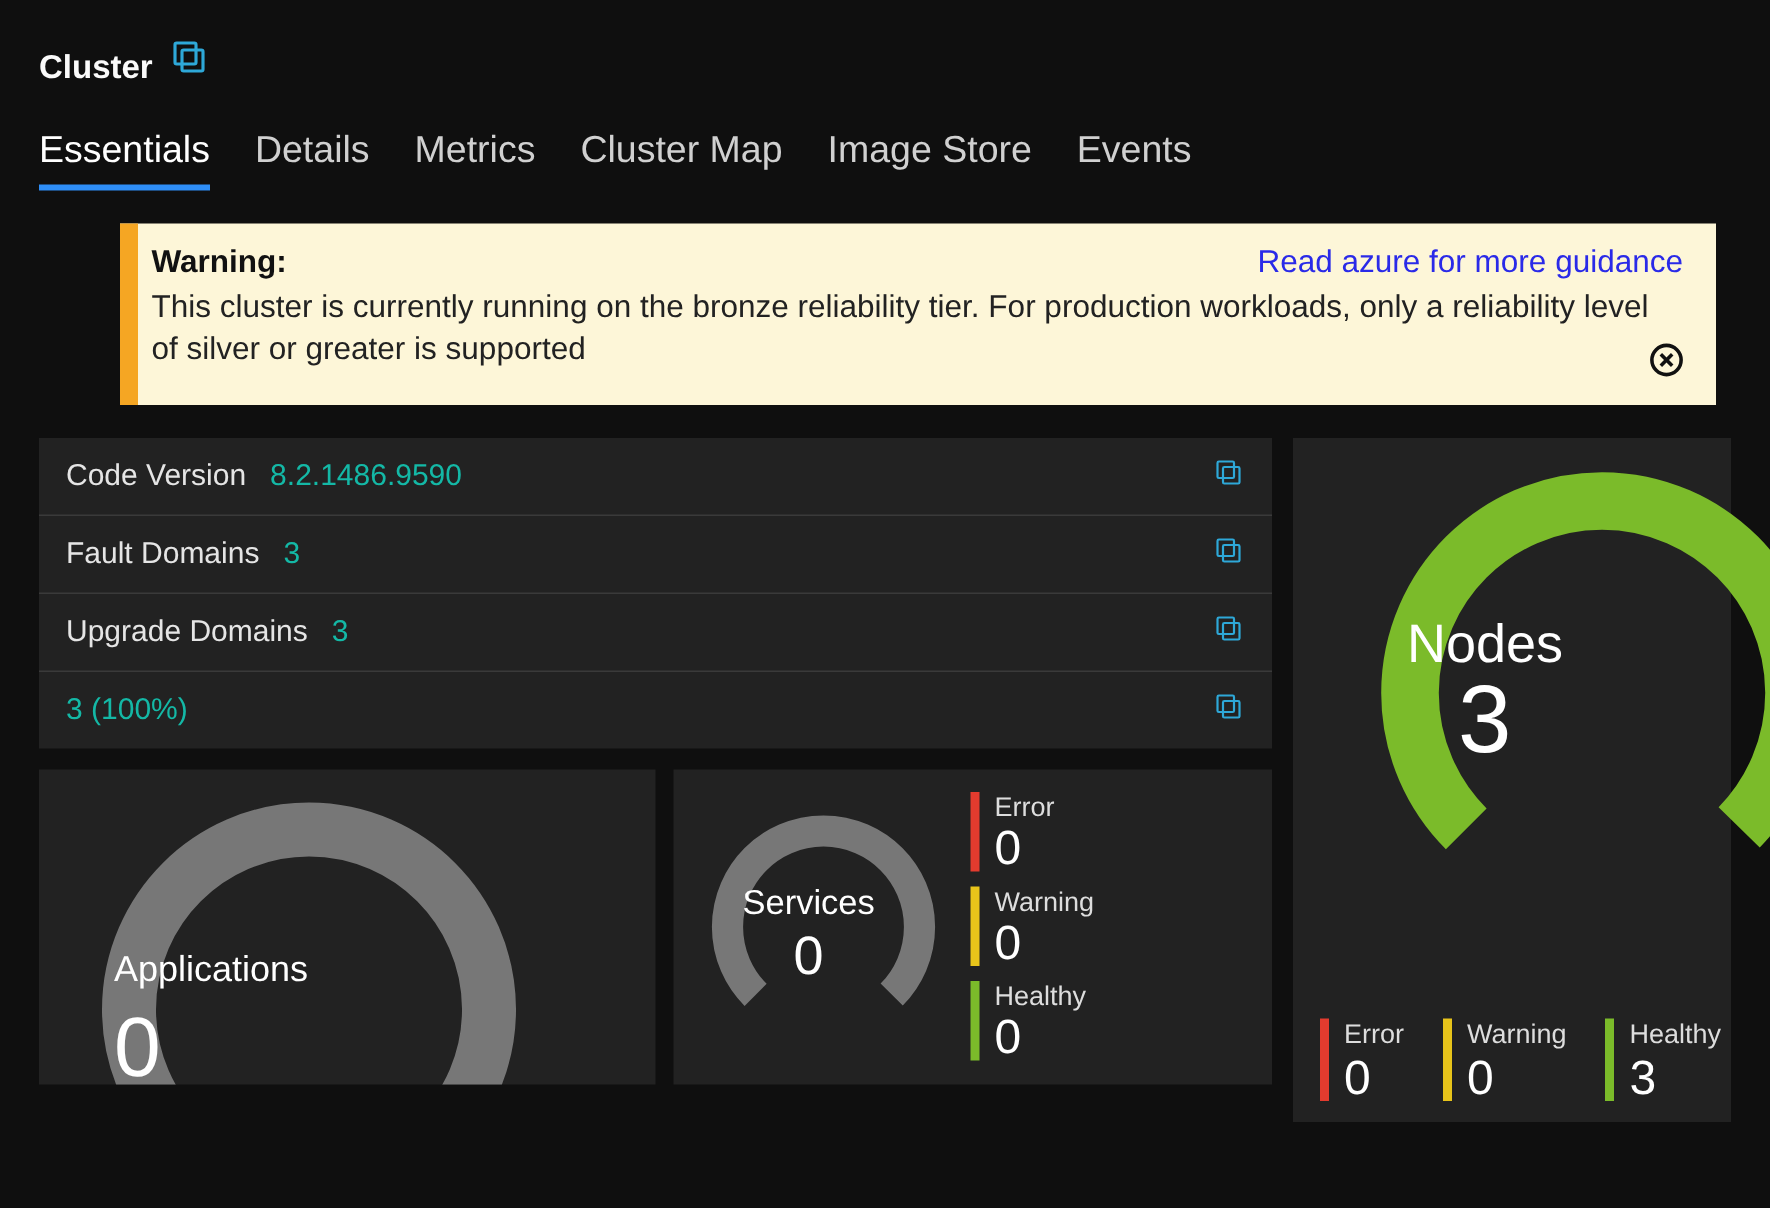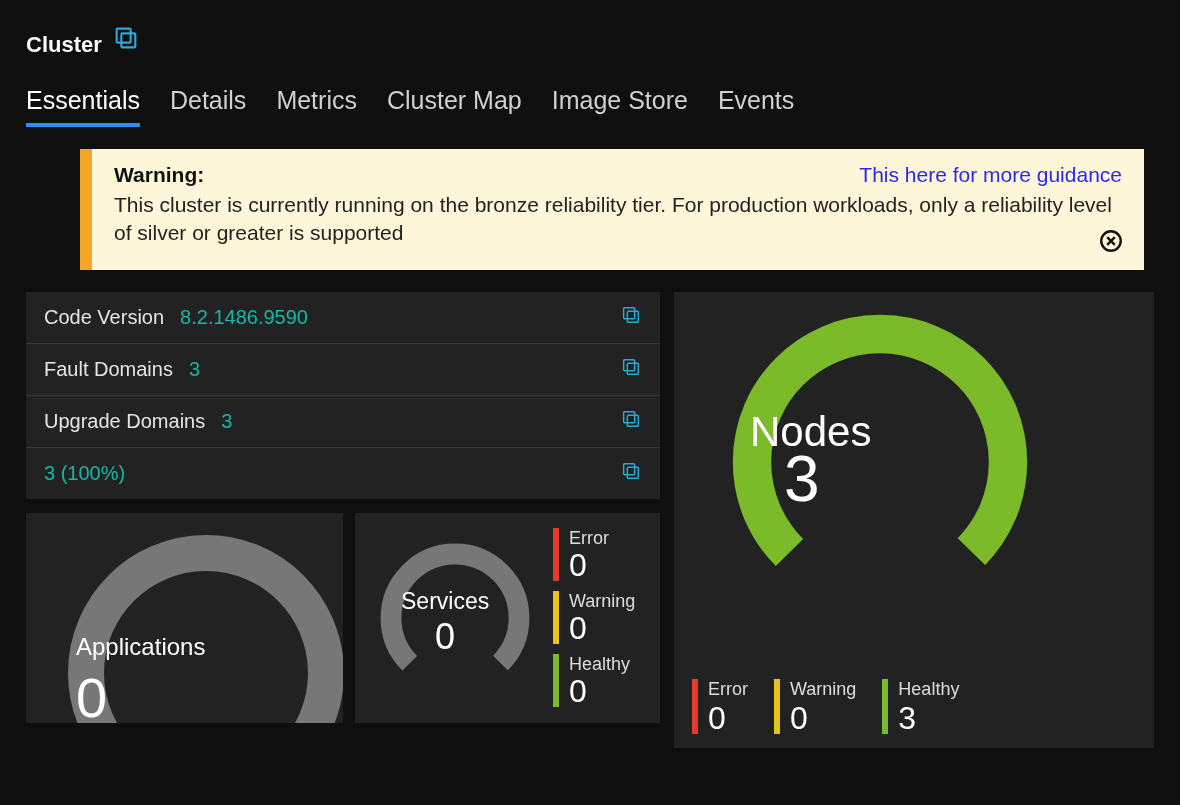--- a/index.html
+++ b/index.html
@@ -45,21 +45,21 @@
     color: #ffffff;
     font-weight: 500;
     border-bottom: 4px solid #2e8ef7;
   }
   .warning-banner {
     background: #fdf6d8;
     color: #222;
     margin-left: 54px;
     margin-right: 10px;
     border-left: 12px solid #f5a623;
-    padding: 14px 22px 22px 22px;
+    padding: 14px 22px 22px 9px;
     position: relative;
     margin-bottom: 22px;
   }
   .warning-top {
     display: flex;
     justify-content: space-between;
     align-items: flex-start;
     margin-bottom: 4px;
   }
   .warning-label {
@@ -80,21 +80,21 @@
   .warning-close {
     position: absolute;
     right: 20px;
     bottom: 12px;
     cursor: pointer;
   }
   .content {
     display: flex;
     gap: 14px;
   }
-  .left-col { width: 634px; display: flex; flex-direction: column; gap: 14px; }
+  .left-col { width: 822px; display: flex; flex-direction: column; gap: 14px; }
   .right-col { flex: 1; }
   .panel {
     background: #222222;
     padding: 0;
   }
   .info-row {
     display: flex;
     align-items: center;
     padding: 14px 18px;
     border-bottom: 1px solid #3a3a3a;
@@ -189,21 +189,21 @@
   }
   .nodes-ring {
     position: absolute;
     left: 46px;
     top: 10px;
   }
   .nodes-title {
     position: absolute;
     left: 76px;
     top: 116px;
-    font-size: 42px;
+    font-size: 36px;
     color: #fff;
   }
   .nodes-count {
     position: absolute;
     left: 110px;
     top: 150px;
     font-size: 64px;
     color: #fff;
     font-weight: 300;
   }
@@ -234,21 +234,21 @@
   <div class="tab">Details</div>
   <div class="tab">Metrics</div>
   <div class="tab">Cluster Map</div>
   <div class="tab">Image Store</div>
   <div class="tab">Events</div>
 </div>
 
 <div class="warning-banner">
   <div class="warning-top">
     <span class="warning-label">Warning:</span>
-    <span class="warning-link">This here for more guidance</span>
+    <span class="warning-link">Read azure for more guidance</span>
   </div>
   <div class="warning-msg">This cluster is currently running on the bronze reliability tier. For production workloads, only a reliability level of silver or greater is supported</div>
   <span class="warning-close">
     <svg width="26" height="26" viewBox="0 0 24 24" fill="none" stroke="#111" stroke-width="2.2">
       <circle cx="12" cy="12" r="9"></circle>
       <line x1="8.5" y1="8.5" x2="15.5" y2="15.5"></line>
       <line x1="15.5" y1="8.5" x2="8.5" y2="15.5"></line>
     </svg>
   </span>
 </div>

